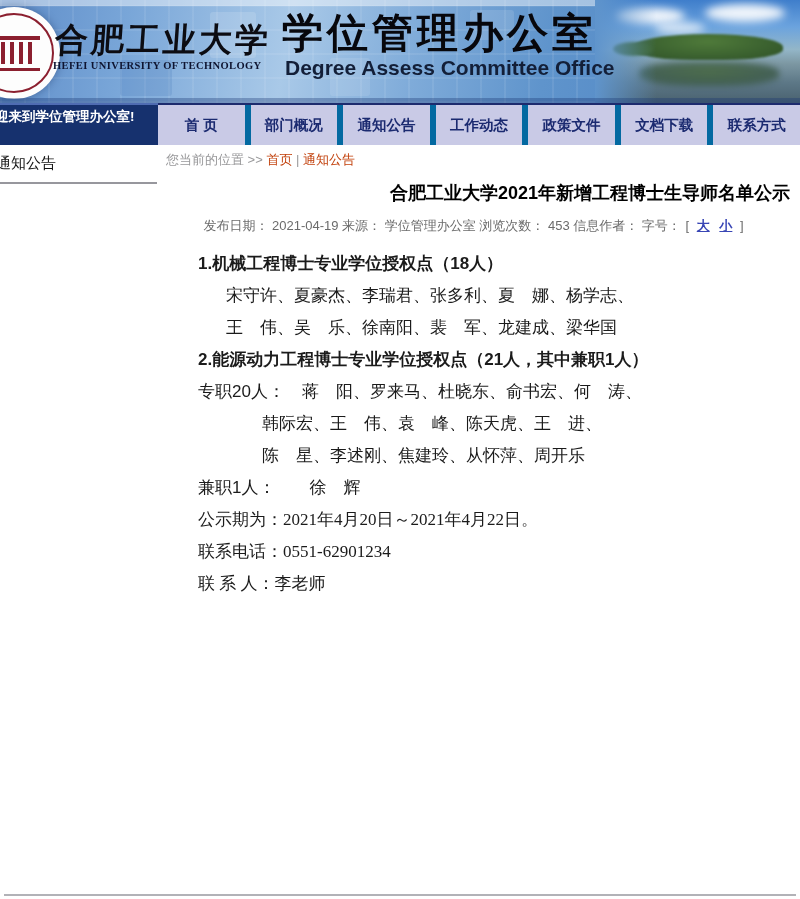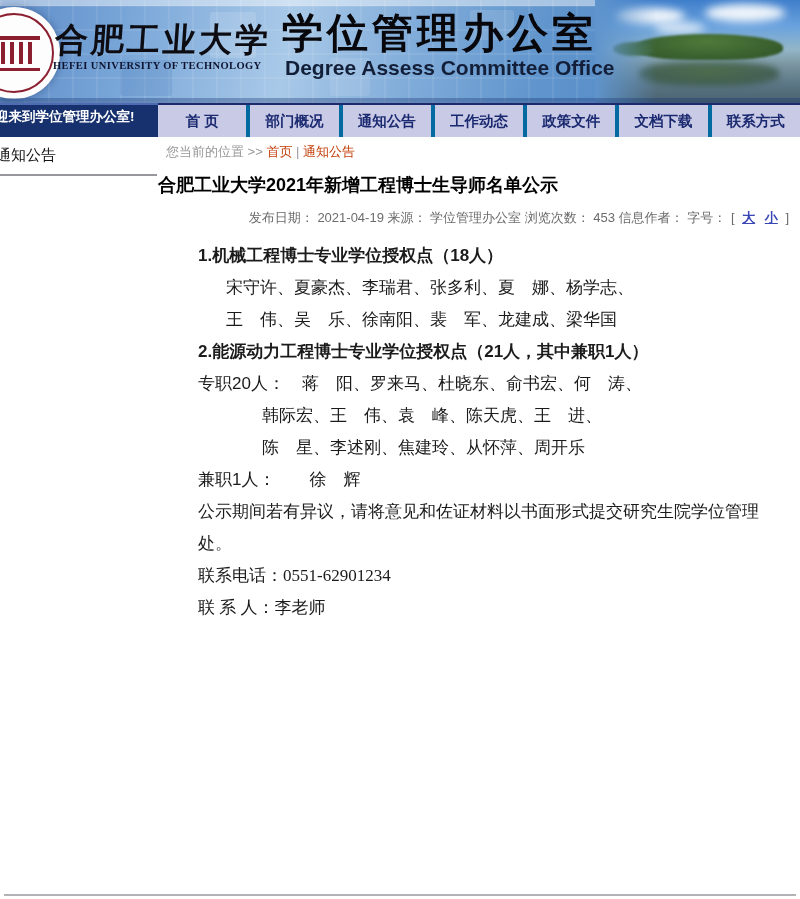--- a/index.html
+++ b/index.html
@@ -45,42 +45,42 @@
   .c1{left:20px;top:8px;width:70px;height:16px;}
   .c2{left:110px;top:4px;width:80px;height:18px;}
   .c3{left:60px;top:22px;width:50px;height:12px;opacity:.7;}
   .island{position:absolute;left:38px;top:34px;width:150px;height:26px;border-radius:50% 50% 40% 40%;
     background:radial-gradient(ellipse at 50% 30%,#4f7a3a 0%,#3c6330 55%,#2f5127 100%);filter:blur(1px);}
   .island2{position:absolute;left:18px;top:42px;width:40px;height:14px;border-radius:50%;background:#3e6631;filter:blur(1.5px);}
   .reflect{position:absolute;left:44px;top:62px;width:140px;height:24px;border-radius:40%;
     background:radial-gradient(ellipse at 50% 40%,#45663a 0%,#3a5747 70%,transparent 100%);filter:blur(3px);opacity:.8;}
 
   
-  .navrow{display:flex;height:34px;}
+  .navrow{display:flex;height:42px;}
   .welcome{width:158px;box-sizing:border-box;background:#16316e;border-top:2px solid #4f6cb2;
            color:#fff;font-weight:bold;font-size:13.5px;line-height:24px;white-space:nowrap;
            overflow:hidden;padding-left:0;text-indent:-5px;}
   .nav{flex:1;display:flex;background:#c9cae6;border-top:2px solid #1d2b6e;box-sizing:border-box;}
   .nav-item{flex:1;display:flex;align-items:center;justify-content:center;cursor:pointer;
-            color:#1b2a70;font-weight:bold;font-size:14.5px;border-right:4px solid #0369a1;
+            color:#1b2a70;font-weight:bold;font-size:14.5px;border-right:6px solid #0369a1;
             text-decoration:none;white-space:nowrap;}
   .nav-item:last-child{border-right:none;}
 
   
   .below{display:flex;}
   .sidebar{width:158px;box-sizing:border-box;}
   .side-item{margin:9px 0 0 -4px;font-size:15px;color:#141414;cursor:pointer;}
   .side-divider{border-bottom:2px solid #97979d;width:157px;margin-top:9px;}
 
   .main{flex:1;padding-right:10px;box-sizing:border-box;}
   .breadcrumb{margin:6px 0 0 8px;font-size:13px;color:#98989a;}
   .breadcrumb a{color:#c2410c;text-decoration:none;cursor:pointer;}
 
-  .title{text-align:left;font-size:18px;font-weight:bold;color:#000;margin-top:12px;}
-  .meta{text-align:right;font-size:13px;color:#6b6b6b;margin-top:11px;white-space:nowrap;}
+  .title{text-align:right;font-size:18px;font-weight:bold;color:#000;margin-top:12px;}
+  .meta{text-align:center;font-size:13px;color:#6b6b6b;margin-top:11px;white-space:nowrap;}
   .meta .fs-link{color:#3946b5;text-decoration:underline;cursor:pointer;margin:0 3px;font-weight:bold;}
   .meta .bracket{color:#6b6b6b;margin:0 1px;}
 
   .body{margin-top:13px;font-size:17px;color:#1b1b1b;}
   .para{font-family:"Liberation Serif",serif;line-height:36px;text-align:justify;
         text-indent:2em;margin:0;}
   .line{line-height:32px;font-family:"Liberation Serif",serif;}
   .names{font-family:"Liberation Sans",sans-serif;}
   .sec-h{font-weight:bold;font-family:"Liberation Sans",sans-serif;line-height:32px;}
   .ml40{margin-left:40px;}
@@ -167,21 +167,21 @@
         <div class="sec-h ml40">1.机械工程博士专业学位授权点（18人）</div>
         <div class="line names ml68">宋守许、夏豪杰、李瑞君、张多利、夏　娜、杨学志、</div>
         <div class="line names ml68">王　伟、吴　乐、徐南阳、裴　军、龙建成、梁华国</div>
 
         <div class="sec-h ml40">2.能源动力工程博士专业学位授权点（21人，其中兼职1人）</div>
         <div class="line names ml40">专职20人：　蒋　阳、罗来马、杜晓东、俞书宏、何　涛、</div>
         <div class="line names ml104">韩际宏、王　伟、袁　峰、陈天虎、王　进、</div>
         <div class="line names ml104">陈　星、李述刚、焦建玲、从怀萍、周开乐</div>
         <div class="line names ml40">兼职1人：　　徐　辉</div>
 
-        <div class="line ml40">公示期间若有异议，请将意见和佐证材料以书面形式提交研究生院学位管理处。</div>
+        <div class="line ml40">公示期为：2021年4月20日～2021年4月22日。</div>
         <div class="line ml40">联系电话：0551-62901234</div>
         <div class="line ml40">联 系 人：李老师</div>
 
       </div>
 
     </main>
   </div>
 
   <div class="bottom-divider"></div>
 </div>

